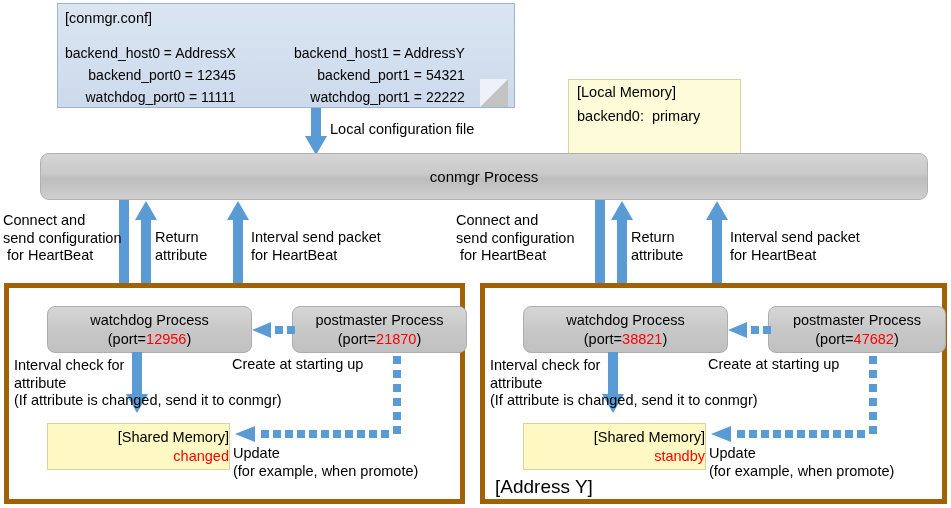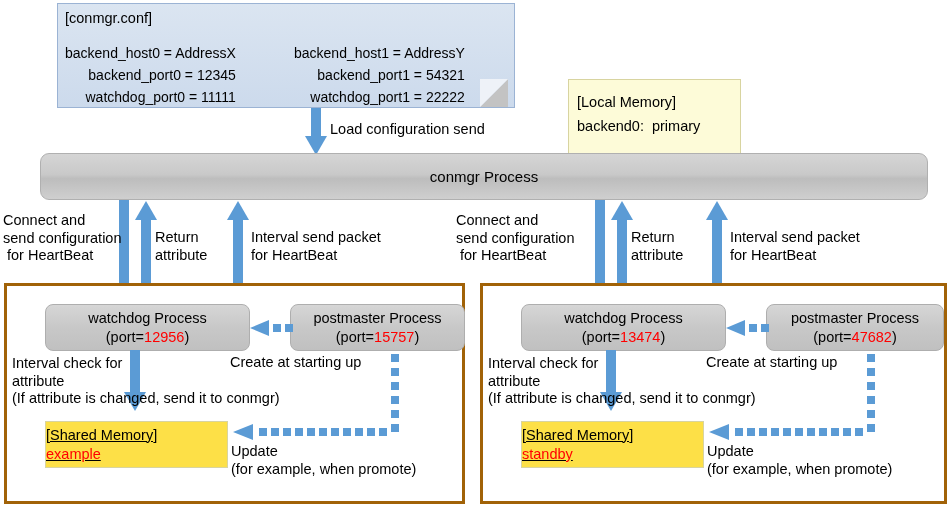--- a/index.html
+++ b/index.html
@@ -19,43 +19,43 @@
     border-right:28px solid transparent;border-top:28px solid #eef2f8;}
   #conf-title{left:65px;top:10px;}
   .conf-col{font-size:14px;line-height:22px;white-space:pre;text-align:right;}
   #conf-c1{left:65px;top:42px;}
   #conf-c2{left:294px;top:42px;}
 
   
   #local-mem{left:568px;top:79px;width:173px;height:87px;
     background:#fdfbd8;border:1px solid #d8d4a0;box-sizing:border-box;}
   #local-mem .l{font-size:14.5px;line-height:24px;white-space:pre;padding-left:8px;}
-  #local-mem-inner{padding-top:10px;}
+  #local-mem-inner{padding-top:0;}
 
   
   #conmgr{left:40px;top:153px;width:888px;height:47px;border-radius:9px;
     background:linear-gradient(180deg,#d5d5d5 0%,#c9c9c9 45%,#bdbdbd 55%,#cfcfcf 100%);
     border:1px solid #b0b0b0;box-sizing:border-box;
     display:flex;align-items:center;justify-content:center;font-size:15px;}
 
   
-  .panel{top:283px;height:221px;border:3px solid #a16207;background:#fff;box-sizing:border-box;}
+  .panel{top:283px;height:221px;border:5px solid #a16207;background:#fff;box-sizing:border-box;}
   #panel-left{left:4px;width:461px;}
   #panel-right{left:480px;width:467px;}
 
   
   .proc{position:absolute;border-radius:8px;box-sizing:border-box;
     background:linear-gradient(180deg,#d6d6d6 0%,#c8c8c8 50%,#c0c0c0 100%);
     border:1px solid #aeaeae;display:flex;flex-direction:column;
     align-items:center;justify-content:center;font-size:14.5px;line-height:19px;}
 
   
-  .shmem{position:absolute;background:#fde047;border:1px solid #d8d4a0;box-sizing:border-box;
-    display:flex;flex-direction:column;align-items:flex-start;justify-content:center;
-    font-size:14.5px;line-height:19px;text-decoration:underline;}
+  .shmem{position:absolute;background:#fef9c3;border:1px solid #d8d4a0;box-sizing:border-box;
+    display:flex;flex-direction:column;align-items:flex-end;justify-content:center;
+    font-size:14.5px;line-height:19px;}
 
   
   .v-arrow{position:absolute;}
   svg{display:block;overflow:visible;}
 </style>
 </head>
 <body>
 
 <div class="abs" id="conf-box"></div>
 <div class="abs" id="conf-fold"></div>
@@ -69,21 +69,21 @@
 watchdog_port1 = 22222</div>
 
 <div class="abs v-arrow" style="left:304px;top:108px;">
   <svg width="24" height="48">
       <g fill="#5B9BD5">
     <rect x="7" y="0" width="10" height="30"></rect>
     <polygon points="1,28 23,28 12,47"></polygon>
   </g>
     </svg>
 </div>
-<div class="abs txt" style="left:330px;top:121px;">Load configuration send</div>
+<div class="abs txt" style="left:330px;top:121px;">Local configuration file</div>
 
 <div class="abs" id="local-mem">
   <div id="local-mem-inner">
     <div class="l">[Local Memory]</div>
     <div class="l">backend0:  primary</div>
   </div>
 </div>
 
 <div class="abs" id="conmgr">
   <span>conmgr Process</span>
@@ -160,21 +160,21 @@
 for HeartBeat</div>
 
 <div class="abs panel" id="panel-left">
   <div class="proc" style="left:38px;top:18px;width:205px;height:47px;">
     <div>watchdog Process</div>
     <div><span>(port=</span><span class="red">12956</span><span>)</span></div>
   </div>
 
   <div class="proc" style="left:283px;top:18px;width:175px;height:47px;">
     <div>postmaster Process</div>
-    <div><span>(port=</span><span class="red">15757</span><span>)</span></div>
+    <div><span>(port=</span><span class="red">21870</span><span>)</span></div>
   </div>
 
   <div style="position:absolute;left:240px;top:32px;">
     <svg width="46" height="20">
         <g fill="#5B9BD5">
       <polygon points="22,2 22,18 3,10"></polygon>
       <rect x="26" y="6" width="8" height="8"></rect>
       <rect x="38" y="6" width="8" height="8"></rect>
     </g>
       </svg>
@@ -189,21 +189,21 @@
     </g>
       </svg>
   </div>
 
   <div class="abs txt" style="left:5px;top:69px;">Interval check for
 attribute
 (If attribute is changed, send it to conmgr)</div>
 
   <div class="shmem" style="left:38px;top:135px;width:183px;height:47px;">
     <div>[Shared Memory]</div>
-    <div class="red">example</div>
+    <div class="red">changed</div>
   </div>
 
   <div style="position:absolute;left:214px;top:68px;">
     <svg width="180" height="100">
         <g fill="#5B9BD5">
       <rect x="170" y="0" width="8" height="8"></rect>
       <rect x="170" y="14" width="8" height="8"></rect>
       <rect x="170" y="28" width="8" height="8"></rect>
       <rect x="170" y="42" width="8" height="8"></rect>
       <rect x="170" y="56" width="8" height="8"></rect>
@@ -224,21 +224,21 @@
       </svg>
   </div>
 
   <div class="abs txt" style="left:224px;top:157px;">Update
 (for example, when promote)</div>
 </div>
 
 <div class="abs panel" id="panel-right">
   <div class="proc" style="left:38px;top:18px;width:205px;height:47px;">
     <div>watchdog Process</div>
-    <div><span>(port=</span><span class="red">13474</span><span>)</span></div>
+    <div><span>(port=</span><span class="red">38821</span><span>)</span></div>
   </div>
 
   <div class="proc" style="left:283px;top:18px;width:178px;height:47px;">
     <div>postmaster Process</div>
     <div><span>(port=</span><span class="red">47682</span><span>)</span></div>
   </div>
 
   <div style="position:absolute;left:240px;top:32px;">
     <svg width="46" height="20">
         <g fill="#5B9BD5">
@@ -288,13 +288,14 @@
       <rect x="62" y="74" width="8" height="8"></rect>
       <rect x="50" y="74" width="8" height="8"></rect>
       <rect x="38" y="74" width="8" height="8"></rect>
       <polygon points="32,70 32,86 12,78"></polygon>
     </g>
       </svg>
   </div>
 
   <div class="abs txt" style="left:224px;top:157px;">Update
 (for example, when promote)</div>
+  <div class="abs" style="left:10px;top:188px;font-size:19px;">[Address Y]</div>
 </div>
 
 </body></html>

